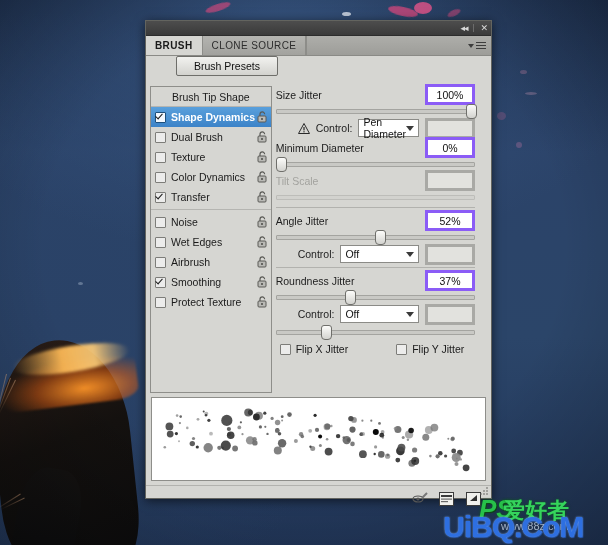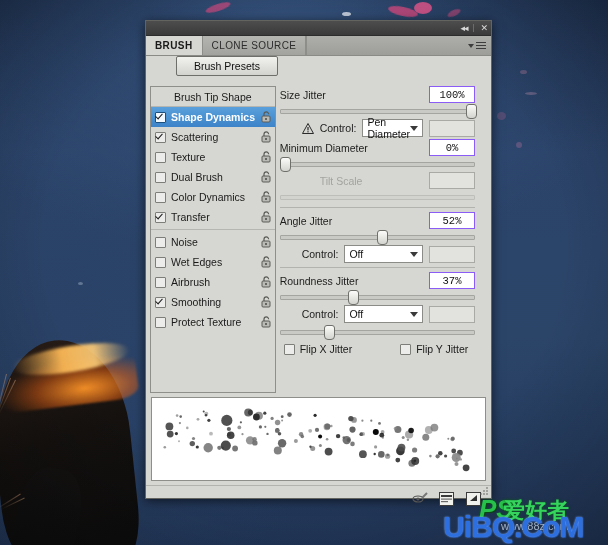--- a/index.html
+++ b/index.html
@@ -118,24 +118,24 @@
   .opt.sel .cbx{background:#f2f8ff;border-color:#1c4f7c;}
   .lbl{font-size:10.5px;color:#1a1a1a;white-space:nowrap;}
   .lock{position:absolute;right:3px;top:4px;width:11px;height:12px;}
   .grp-sep{height:1px;background:#b5b5b1;margin:2px 0;}
   #leftcol .spacer{flex:1;}
 
   
   #rightcol{flex:1;position:relative;padding-right:12px;}
   .ctlrow{display:flex;align-items:center;justify-content:space-between;height:17px;}
   .ctllabel{font-size:10.5px;color:#1d1d1d;}
-  .ctllabel.dim{color:#a3a39f;margin-left:40px;}
+  .ctllabel.dim{color:#a3a39f;}
   .numbox{
-    width:44px;height:15px;background:#fff;border:1px solid #8b5cf6;
-    font-size:10.5px;display:flex;align-items:center;justify-content:center;color:#111;font-family:Liberation Mono, monospace;
+    width:44px;height:15px;background:#fff;border:3px solid #8b5cf6;
+    font-size:10.5px;display:flex;align-items:center;justify-content:center;color:#111;
   }
   .numbox.empty{background:#e2e2de;border-color:#a9a9a5;}
   .slider{height:13px;position:relative;margin:1px 0 2px 0;}
   .strack{position:absolute;left:0;right:0;top:5px;height:3px;background:#c9c9c5;border:1px solid #a4a4a0;border-radius:1px;}
   .strack.dim{background:#d2d2ce;border-color:#bdbdb9;}
   .sthumb{
     position:absolute;top:0;width:9px;height:13px;background:linear-gradient(180deg,#fcfcfa,#d3d3cf);
     border:1px solid #6f6f6b;border-radius:3px 3px 4px 4px;
   }
   .subrow{display:flex;align-items:center;gap:6px;height:18px;margin:2px 0;padding-left:22px;}
@@ -248,40 +248,31 @@
           <div class="opt sel">
             <span class="cbx on"></span>
             <span class="lbl">Shape Dynamics</span>
             <span class="lock"><svg viewBox="0 0 11 12" width="11" height="12">
                 <path d="M3 5 V3.2 A2.3 2.3 0 0 1 7.6 3.2" fill="none" stroke="#5a5a56" stroke-width="1.2"></path>
                 <rect x="1" y="5" width="8" height="6" rx="1" fill="#b9b9b5" stroke="#5a5a56" stroke-width="1"></rect>
                 <circle cx="5" cy="8" r="1" fill="#4a4a46"></circle>
               </svg></span>
           </div>
           <div class="opt">
-            <span class="cbx on"></span>
-            <span class="lbl">Scattering</span>
+            <span class="cbx"></span>
+            <span class="lbl">Dual Brush</span>
             <span class="lock"><svg viewBox="0 0 11 12" width="11" height="12">
                 <path d="M3 5 V3.2 A2.3 2.3 0 0 1 7.6 3.2" fill="none" stroke="#5a5a56" stroke-width="1.2"></path>
                 <rect x="1" y="5" width="8" height="6" rx="1" fill="#b9b9b5" stroke="#5a5a56" stroke-width="1"></rect>
                 <circle cx="5" cy="8" r="1" fill="#4a4a46"></circle>
               </svg></span>
           </div>
           <div class="opt">
             <span class="cbx"></span>
             <span class="lbl">Texture</span>
-            <span class="lock"><svg viewBox="0 0 11 12" width="11" height="12">
-                <path d="M3 5 V3.2 A2.3 2.3 0 0 1 7.6 3.2" fill="none" stroke="#5a5a56" stroke-width="1.2"></path>
-                <rect x="1" y="5" width="8" height="6" rx="1" fill="#b9b9b5" stroke="#5a5a56" stroke-width="1"></rect>
-                <circle cx="5" cy="8" r="1" fill="#4a4a46"></circle>
-              </svg></span>
-          </div>
-          <div class="opt">
-            <span class="cbx"></span>
-            <span class="lbl">Dual Brush</span>
             <span class="lock"><svg viewBox="0 0 11 12" width="11" height="12">
                 <path d="M3 5 V3.2 A2.3 2.3 0 0 1 7.6 3.2" fill="none" stroke="#5a5a56" stroke-width="1.2"></path>
                 <rect x="1" y="5" width="8" height="6" rx="1" fill="#b9b9b5" stroke="#5a5a56" stroke-width="1"></rect>
                 <circle cx="5" cy="8" r="1" fill="#4a4a46"></circle>
               </svg></span>
           </div>
           <div class="opt">
             <span class="cbx"></span>
             <span class="lbl">Color Dynamics</span>
             <span class="lock"><svg viewBox="0 0 11 12" width="11" height="12">

